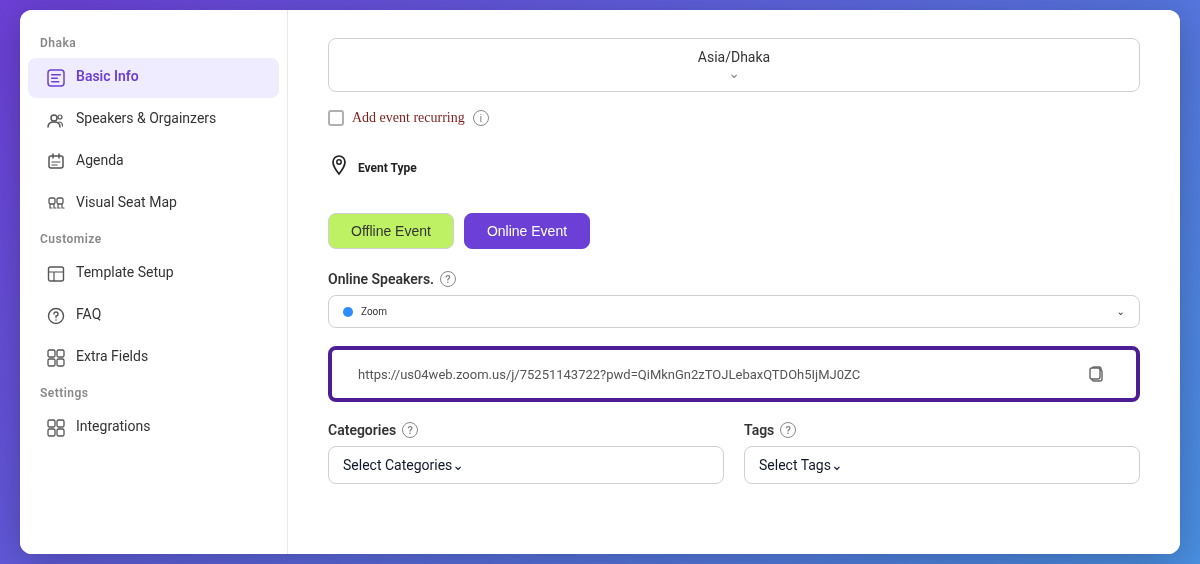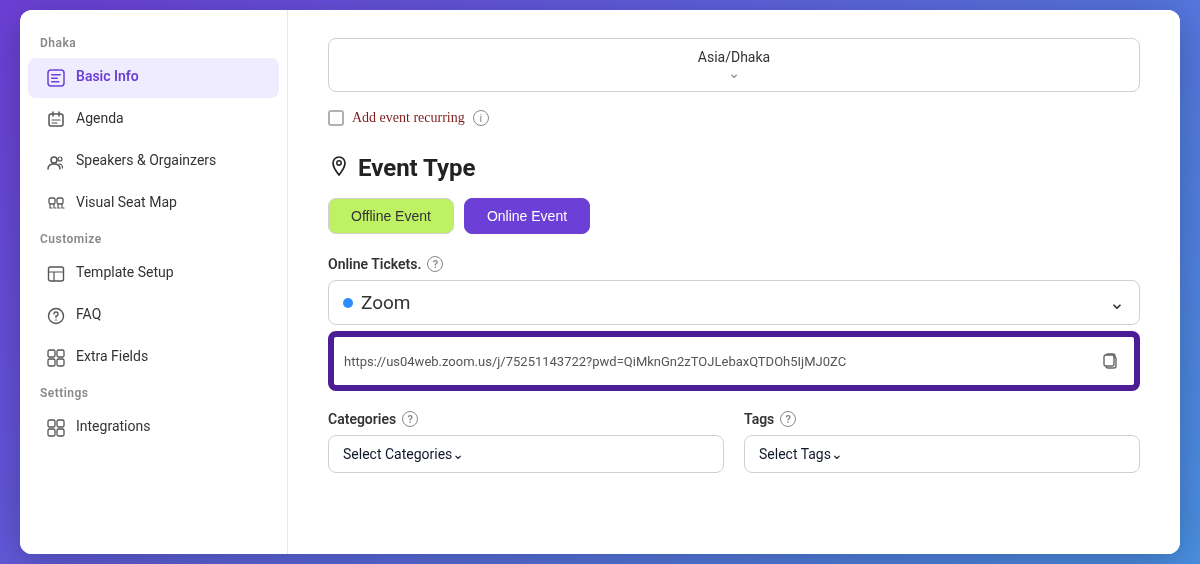--- a/index.html
+++ b/index.html
@@ -125,24 +125,24 @@
       font-size: 11px;
       color: #888;
       cursor: pointer;
       flex-shrink: 0;
     }
     
     .section-title {
       display: flex;
       align-items: center;
       gap: 8px;
-      font-size: 24px;
+      font-size: 12px;
       font-weight: 700;
       color: #222;
-      margin-bottom: 16px;
+      margin-bottom: 32px;
     }
     .section-title .location-icon {
       font-size: 20px;
       color: #333;
     }
     
     .event-type-buttons {
       display: flex;
       gap: 10px;
       margin-bottom: 22px;
@@ -174,42 +174,42 @@
     }
     .platform-dropdown {
       width: 100%;
       border: 1px solid #d0d0d0;
       border-radius: 8px;
       padding: 10px 14px;
       display: flex;
       align-items: center;
       justify-content: space-between;
       cursor: pointer;
-      font-size: 19px;
-      color: #333;
-      background: #fff;
-      margin-bottom: 6px;
+      font-size: 10px;
+      color: #333;
+      background: #fff;
+      margin-bottom: 18px;
     }
     .platform-dropdown .platform-left {
       display: flex;
       align-items: center;
       gap: 8px;
     }
     .zoom-dot {
       width: 10px;
       height: 10px;
       border-radius: 50%;
       background: #2d8cff;
       display: inline-block;
     }
     
     .url-field-wrapper {
-      border: 6px solid #4c1d95;
-      border-radius: 8px;
-      padding: 10px 10px;
+      border: 4px solid #4c1d95;
+      border-radius: 8px;
+      padding: 10px 26px;
       display: flex;
       align-items: center;
       justify-content: space-between;
       margin-bottom: 20px;
       background: #fff;
     }
     .url-text {
       font-size: 13px;
       color: #555;
       word-break: break-all;
@@ -262,38 +262,38 @@
           <rect x="4" y="8.5" width="7" height="1.5" rx="0.75" fill="#6c3fd6"></rect>
           <rect x="4" y="12" width="8.5" height="1.5" rx="0.75" fill="#6c3fd6"></rect>
         </svg>
       </span>
       <span>Basic Info</span>
     </div>
 
     <div class="sidebar-item">
       <span class="icon">
         <svg width="18" height="18" viewBox="0 0 18 18" fill="none">
-          <rect x="2" y="3" width="14" height="12" rx="2" stroke="#555" stroke-width="1.5"></rect>
-          <path d="M6 1v4M12 1v4" stroke="#555" stroke-width="1.5" stroke-linecap="round"></path>
-          <path d="M5 9h8M5 12h5" stroke="#555" stroke-width="1.2" stroke-linecap="round"></path>
-        </svg>
-      </span>
-      <span>Agenda</span>
-    </div>
-
-    <div class="sidebar-item">
-      <span class="icon">
-        <svg width="18" height="18" viewBox="0 0 18 18" fill="none">
           <circle cx="7" cy="7" r="3" stroke="#555" stroke-width="1.5"></circle>
           <path d="M1 16c0-3.314 2.686-5 6-5s6 1.686 6 5" stroke="#555" stroke-width="1.5" stroke-linecap="round"></path>
           <circle cx="13" cy="6" r="2" stroke="#555" stroke-width="1.2"></circle>
           <path d="M15.5 15c0-2.485-1.343-4-3.5-4" stroke="#555" stroke-width="1.2" stroke-linecap="round"></path>
         </svg>
       </span>
       <span>Speakers &amp; Orgainzers</span>
+    </div>
+
+    <div class="sidebar-item">
+      <span class="icon">
+        <svg width="18" height="18" viewBox="0 0 18 18" fill="none">
+          <rect x="2" y="3" width="14" height="12" rx="2" stroke="#555" stroke-width="1.5"></rect>
+          <path d="M6 1v4M12 1v4" stroke="#555" stroke-width="1.5" stroke-linecap="round"></path>
+          <path d="M5 9h8M5 12h5" stroke="#555" stroke-width="1.2" stroke-linecap="round"></path>
+        </svg>
+      </span>
+      <span>Agenda</span>
     </div>
 
 
     <div class="sidebar-item">
       <span class="icon">
         <svg width="18" height="18" viewBox="0 0 18 18" fill="none">
           <rect x="2" y="3" width="6" height="6" rx="1.5" stroke="#555" stroke-width="1.3"></rect>
           <rect x="10" y="3" width="6" height="6" rx="1.5" stroke="#555" stroke-width="1.3"></rect>
           <path d="M3 9v4M7 9v4M5 13h-2M9 13h-2M11 9v4M15 9v4M13 13h-2M17 13h-2" stroke="#555" stroke-width="1.2" stroke-linecap="round"></path>
         </svg>
@@ -374,21 +374,21 @@
       </span>
       <span>Event Type</span>
     </div>
 
     <div class="event-type-buttons">
       <button class="btn-event-type">Offline Event</button>
       <button class="btn-event-type active">Online Event</button>
     </div>
 
     <div class="field-label">
-      <span>Online Tickets.</span>
+      <span>Online Speakers.</span>
       <div class="info-icon">?</div>
     </div>
     <div class="platform-dropdown">
       <div class="platform-left">
         <span class="zoom-dot"></span>
         <span>Zoom</span>
       </div>
       <span class="chevron">⌄</span>
     </div>
 

